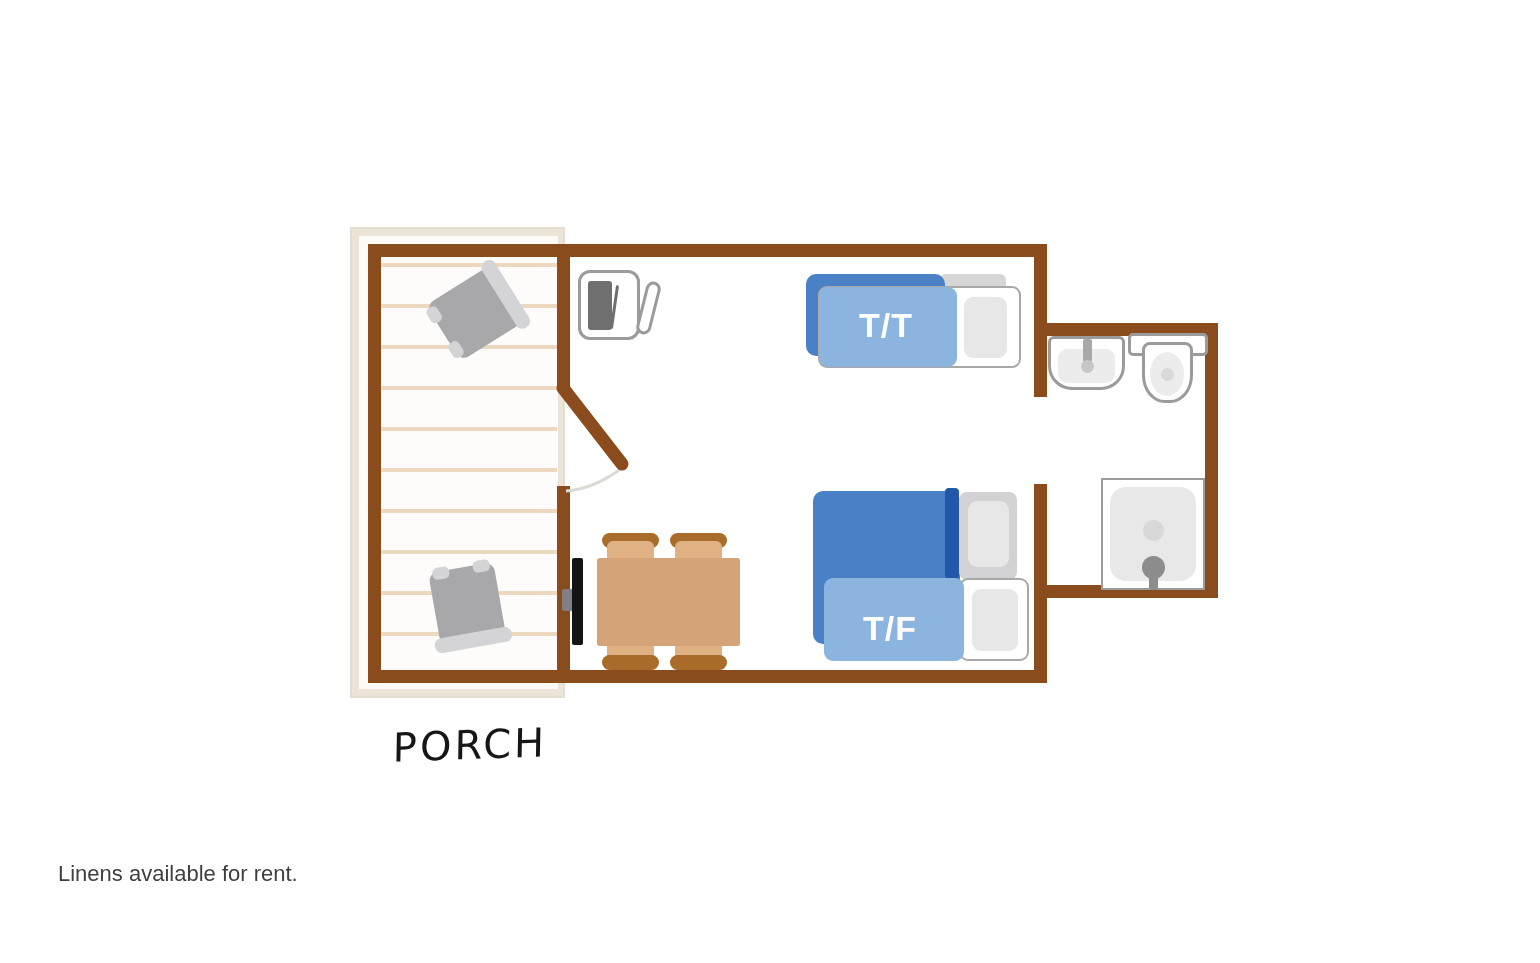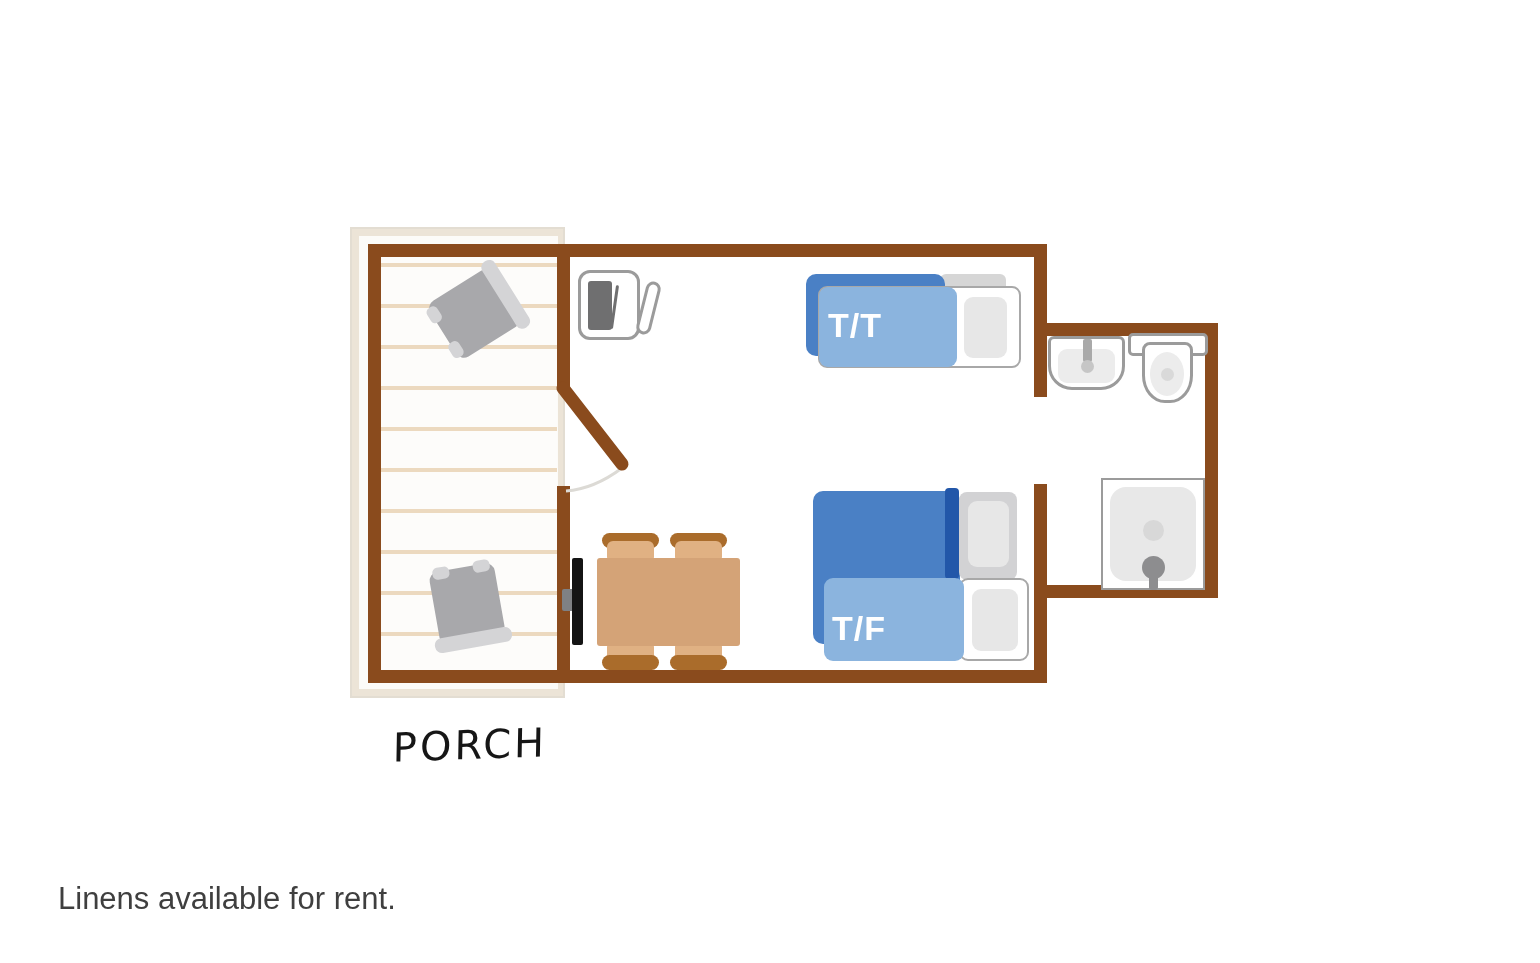--- a/index.html
+++ b/index.html
@@ -28,21 +28,21 @@
   .fridge-handle{position:absolute;left:613px;top:285px;width:3px;height:44px;background:#6f6f70;border-radius:2px;
                  transform:rotate(8deg);}
   .fridge-door{position:absolute;left:641px;top:281px;width:15px;height:54px;background:#fff;
                border:3px solid #9b9b9b;border-radius:8px;box-sizing:border-box;transform:rotate(14deg);}
   
   .bed-gray{background:#d6d6d6;border-radius:6px;}
   .bed-dark{background:#4a80c5;border-radius:10px;}
   .bed-light{background:#8bb4de;border-radius:9px;}
   .bed-mattress{background:#ffffff;border:2px solid #a8a8a8;border-radius:9px;box-sizing:border-box;}
   .bed-pillow{background:#e7e7e7;border-radius:9px;}
-  .bed-label{color:#ffffff;font-weight:bold;font-size:34px;letter-spacing:1px;}
+  .bed-label{color:#ffffff;font-weight:bold;font-size:34px;letter-spacing:1px;text-align:center;}
   .tf-stripe{background:#2257a9;border-radius:4px;}
   .tf-grayblock{background:#d2d2d4;border-radius:8px;}
   
   .table-top{position:absolute;left:597px;top:558px;width:143px;height:88px;background:#d4a377;border-radius:3px;}
   .dchair-back{position:absolute;width:57px;height:15px;background:#aa6c2b;border-radius:8px;}
   .dchair-seat{position:absolute;width:47px;height:22px;background:#e0b183;border-radius:6px;}
   
   .tv-bar{position:absolute;left:572px;top:558px;width:11px;height:87px;background:#141414;border-radius:2px;}
   .tv-mount{position:absolute;left:562px;top:589px;width:12px;height:22px;background:#7f8184;border-radius:2px;}
   
@@ -60,21 +60,21 @@
   .shower-outer{position:absolute;left:1101px;top:478px;width:104px;height:112px;background:#fff;
                 border:2px solid #9b9b9b;box-sizing:border-box;}
   .shower-tray{position:absolute;left:1110px;top:487px;width:86px;height:94px;background:#e8e8e8;border-radius:16px;}
   .shower-drain{position:absolute;left:1143px;top:520px;width:21px;height:21px;background:#d8d8d8;border-radius:50%;}
   .shower-head{position:absolute;left:1142px;top:556px;width:23px;height:23px;background:#8d8d8f;border-radius:50%;}
   .shower-stem{position:absolute;left:1149px;top:573px;width:9px;height:17px;background:#8d8d8f;border-radius:3px;}
   
   .porch-label{position:absolute;left:388px;top:722px;width:164px;text-align:center;color:#161616;
                font-family:"DejaVu Sans",sans-serif;font-size:40px;letter-spacing:3px;
                transform:rotate(-2deg) skewX(-3deg);}
-  .note{position:absolute;left:58px;top:861px;color:#3f3f3f;font-size:31px;line-height:26px;margin-top:25px;}
+  .note{position:absolute;left:58px;top:861px;color:#3f3f3f;font-size:22px;line-height:26px;}
   svg.overlay{position:absolute;left:0;top:0;pointer-events:none;}
 </style>
 </head>
 <body>
 
 <div class="canvas">
 
   <div class="porch-platform"></div>
   <div class="porch-white"></div>
   <div class="porch-deck"></div>

